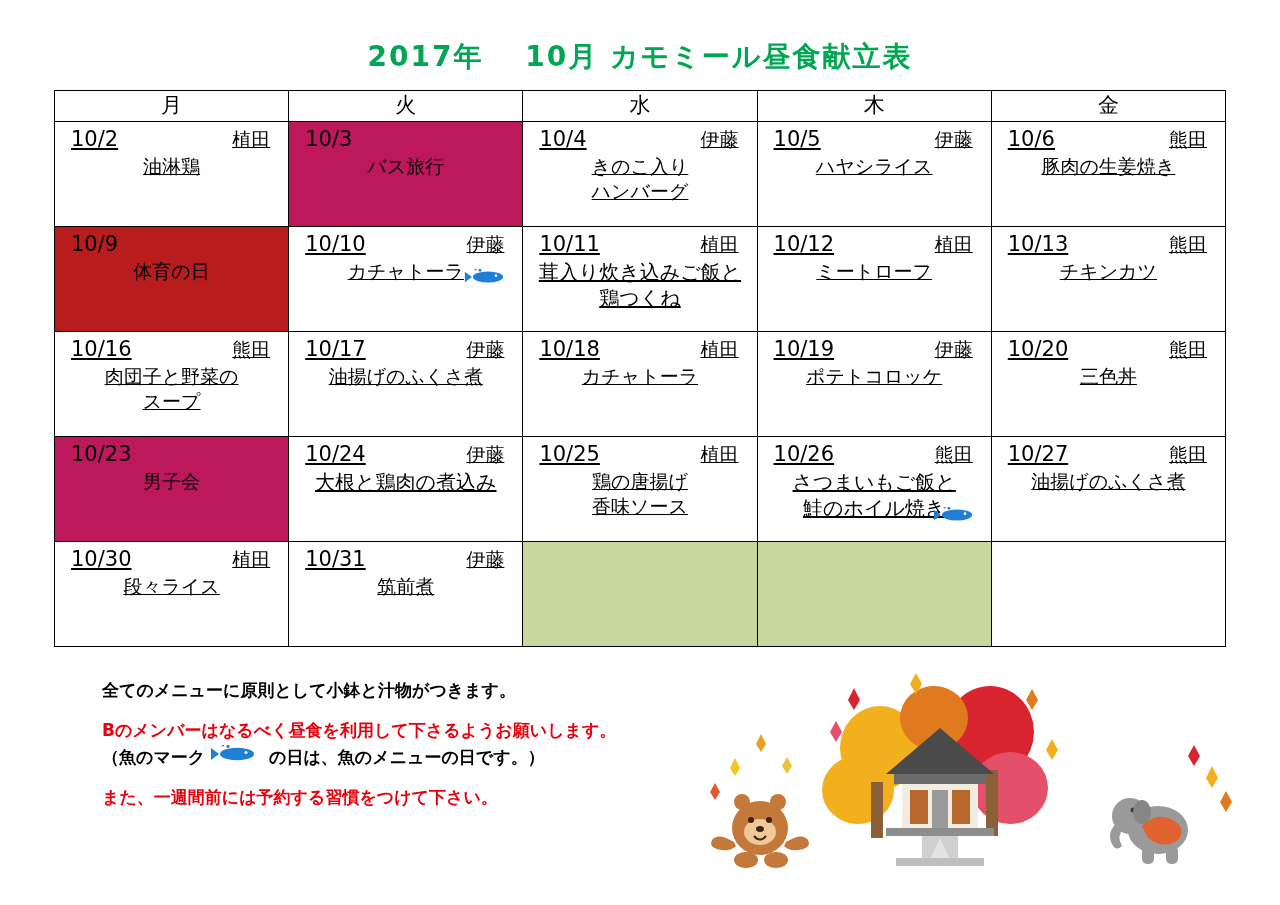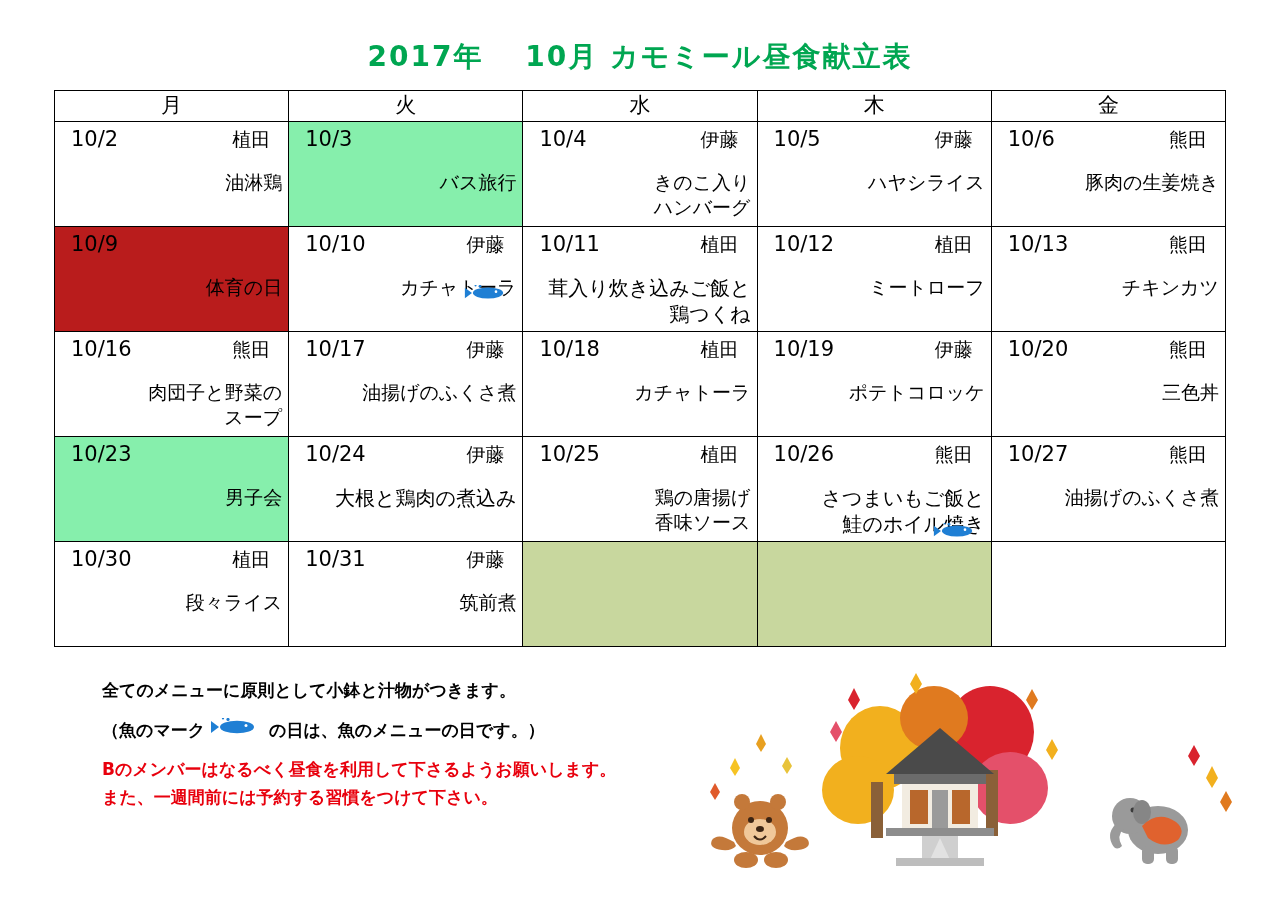--- a/index.html
+++ b/index.html
@@ -70,34 +70,34 @@
     font-family: "DejaVu Sans", sans-serif;
   }
   .cell-head .date {
     padding-left: 10px;
   }
   .cell-head .staff {
     padding-right: 12px;
     font-size: 19px;
   }
   .cell-body {
-    text-align: right;
+    text-align: center;
     font-size: 19px;
     line-height: 1.3;
-    margin-top: 18px;
+    margin-top: 2px;
     font-family: "DejaVu Sans", sans-serif;
     position: relative;
   }
   .cell-body.small {
     font-size: 20px;
   }
-  td.yellow { background: #86efac; }
+  td.yellow { background: #be185d; }
   td.pink   { background: #b91c1c; }
   td.green  { background: #c8d79e; }
-  td.white  { background: #ffffff; }
+  td.white  { background: #ffffff; text-decoration: underline; }
 
   .fish {
     display: inline-block;
     width: 46px;
     height: 16px;
     vertical-align: middle;
     margin-left: 2px;
   }
   .fish-abs {
     position: absolute;
@@ -455,34 +455,34 @@
                 <div></div>
               </div>
             </div>
           </td>
         </tr>
       </tbody>
   </table>
 
   <div class="notes">
     <div class="note-line">全てのメニューに原則として小鉢と汁物がつきます。</div>
+    <div class="note-line tight note-red">Bのメンバーはなるべく昼食を利用して下さるようお願いします。</div>
     <div class="note-line">
       <span>（魚のマーク</span>
       <span class="note-inline-fish">
         <svg width="52" height="18" viewBox="0 0 52 18">
           <ellipse cx="26" cy="9" rx="17" ry="6.2" fill="#1f7fd4"></ellipse>
           <polygon points="8,9 0,3 0,15" fill="#1f7fd4"></polygon>
           <circle cx="35" cy="7.5" r="1.5" fill="#ffffff"></circle>
           <circle cx="17" cy="1.5" r="1.6" fill="#1f7fd4"></circle>
           <circle cx="12" cy="0.5" r="1.1" fill="#1f7fd4"></circle>
         </svg>
       </span>
       <span>の日は、魚のメニューの日です。）</span>
     </div>
-    <div class="note-line tight note-red">Bのメンバーはなるべく昼食を利用して下さるようお願いします。</div>
     <div class="note-line note-red">また、一週間前には予約する習慣をつけて下さい。</div>
   </div>
 
   <div class="illus">
     <svg width="560" height="220" viewBox="0 0 560 220">
 
       <g>
         <polygon points="40,98 45,88 50,98 45,106" fill="#f6c324"></polygon>
         <polygon points="66,74 71,64 76,74 71,82" fill="#e8a020"></polygon>
         <polygon points="20,122 25,113 30,122 25,130" fill="#e05a2b"></polygon>

